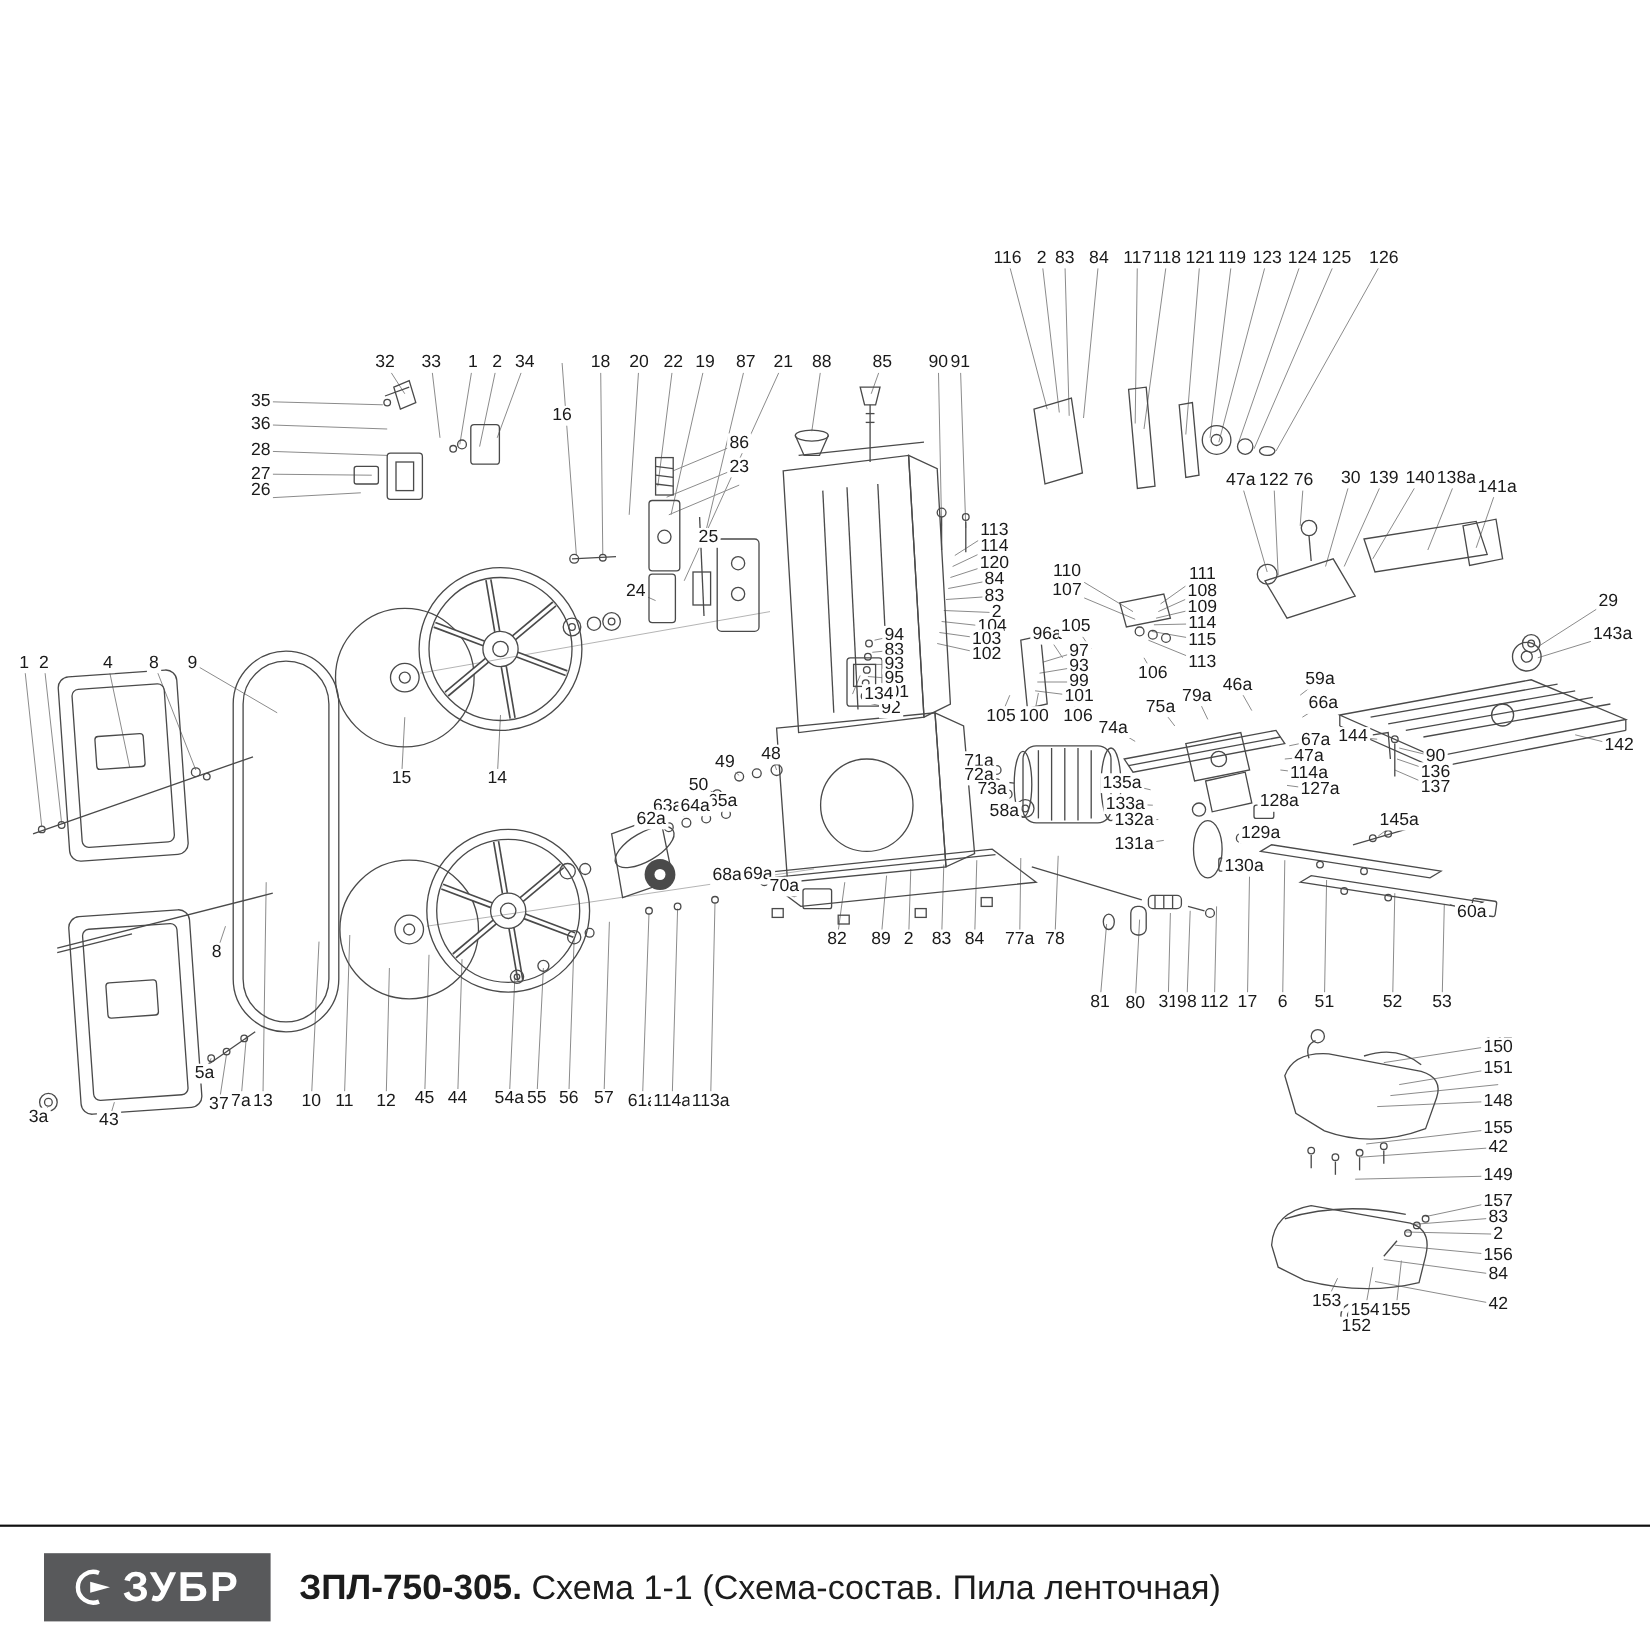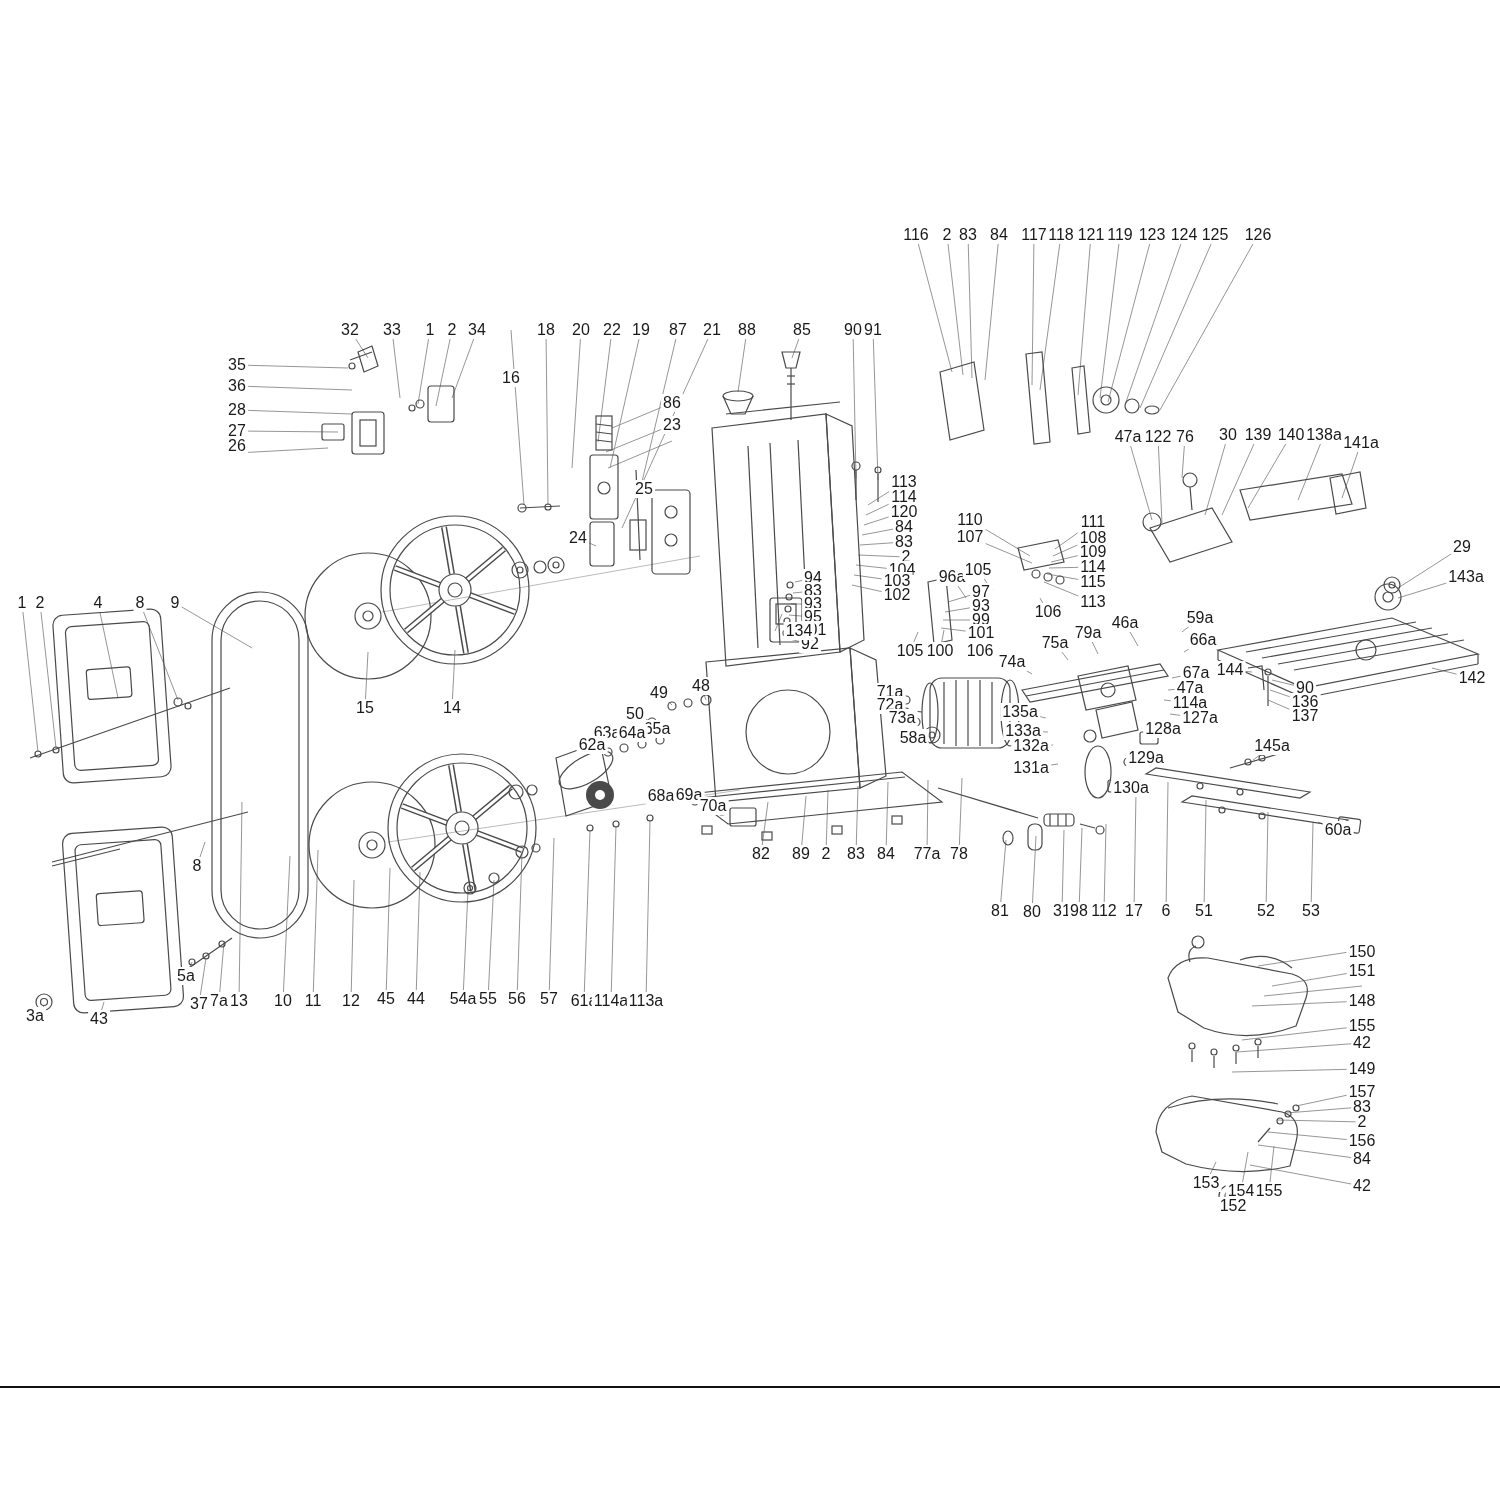--- a/index.html
+++ b/index.html
@@ -726,15 +726,27 @@
       <div class="part-label" style="left: 1362px; top: 1159px;">84</div>
       <div class="part-label" style="left: 1362px; top: 1186px;">42</div>
       <div class="part-label" style="left: 1206px; top: 1183px;">153</div>
       <div class="part-label" style="left: 1241px; top: 1191px;">154</div>
       <div class="part-label" style="left: 1269px; top: 1191px;">155</div>
       <div class="part-label" style="left: 1233px; top: 1206px;">152</div>
     </div>
 
   <div class="footer">
     <div class="footer-row">
+      <div class="logo">
+        <span class="logo-mark">
+          <svg width="34" height="34" viewBox="0 0 34 34">
+            <path d="M22,4 A14,14 0 1,0 22,30" fill="none" stroke="#fff" stroke-width="4"></path>
+            <polygon points="14,12 32,17 14,22" fill="#fff"></polygon>
+          </svg>
+        </span>
+        <span>ЗУБР</span>
+      </div>
+      <div class="caption">
+        <span class="model">ЗПЛ-750-305.</span><span> Схема 1-1 (Схема-состав. Пила ленточная)</span>
+      </div>
     </div>
   </div>
 </div>
 
 </body></html>

